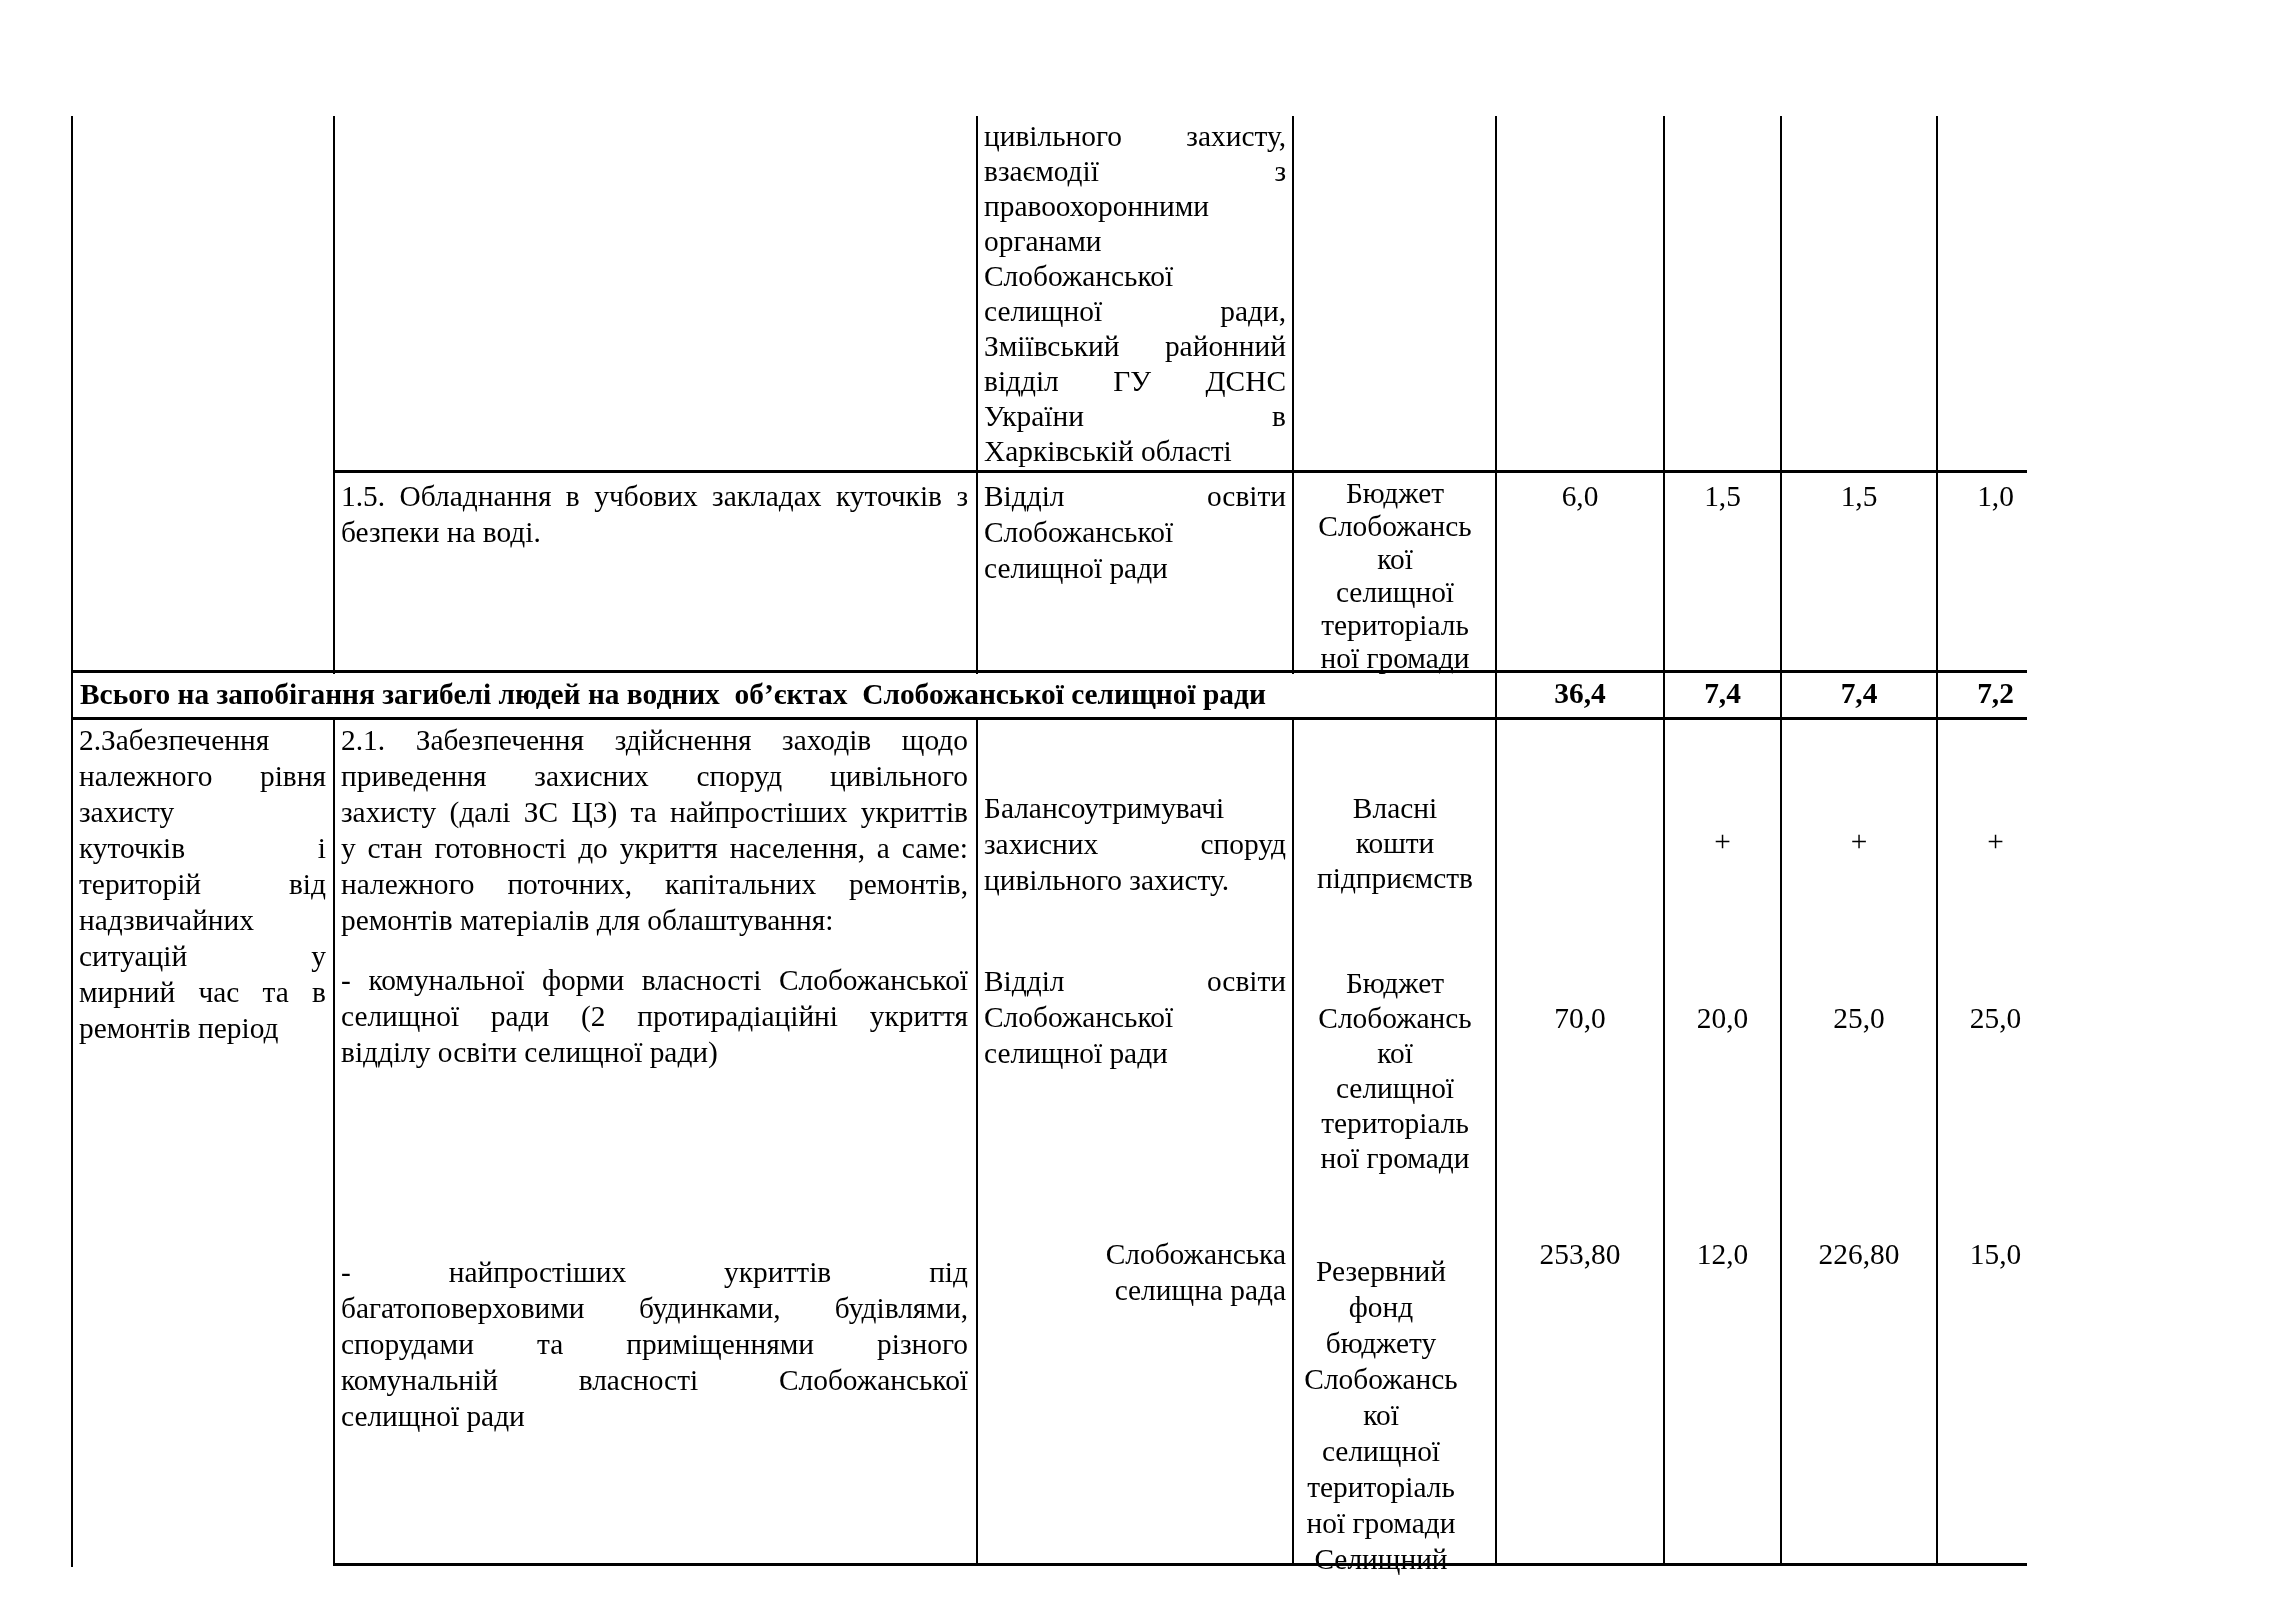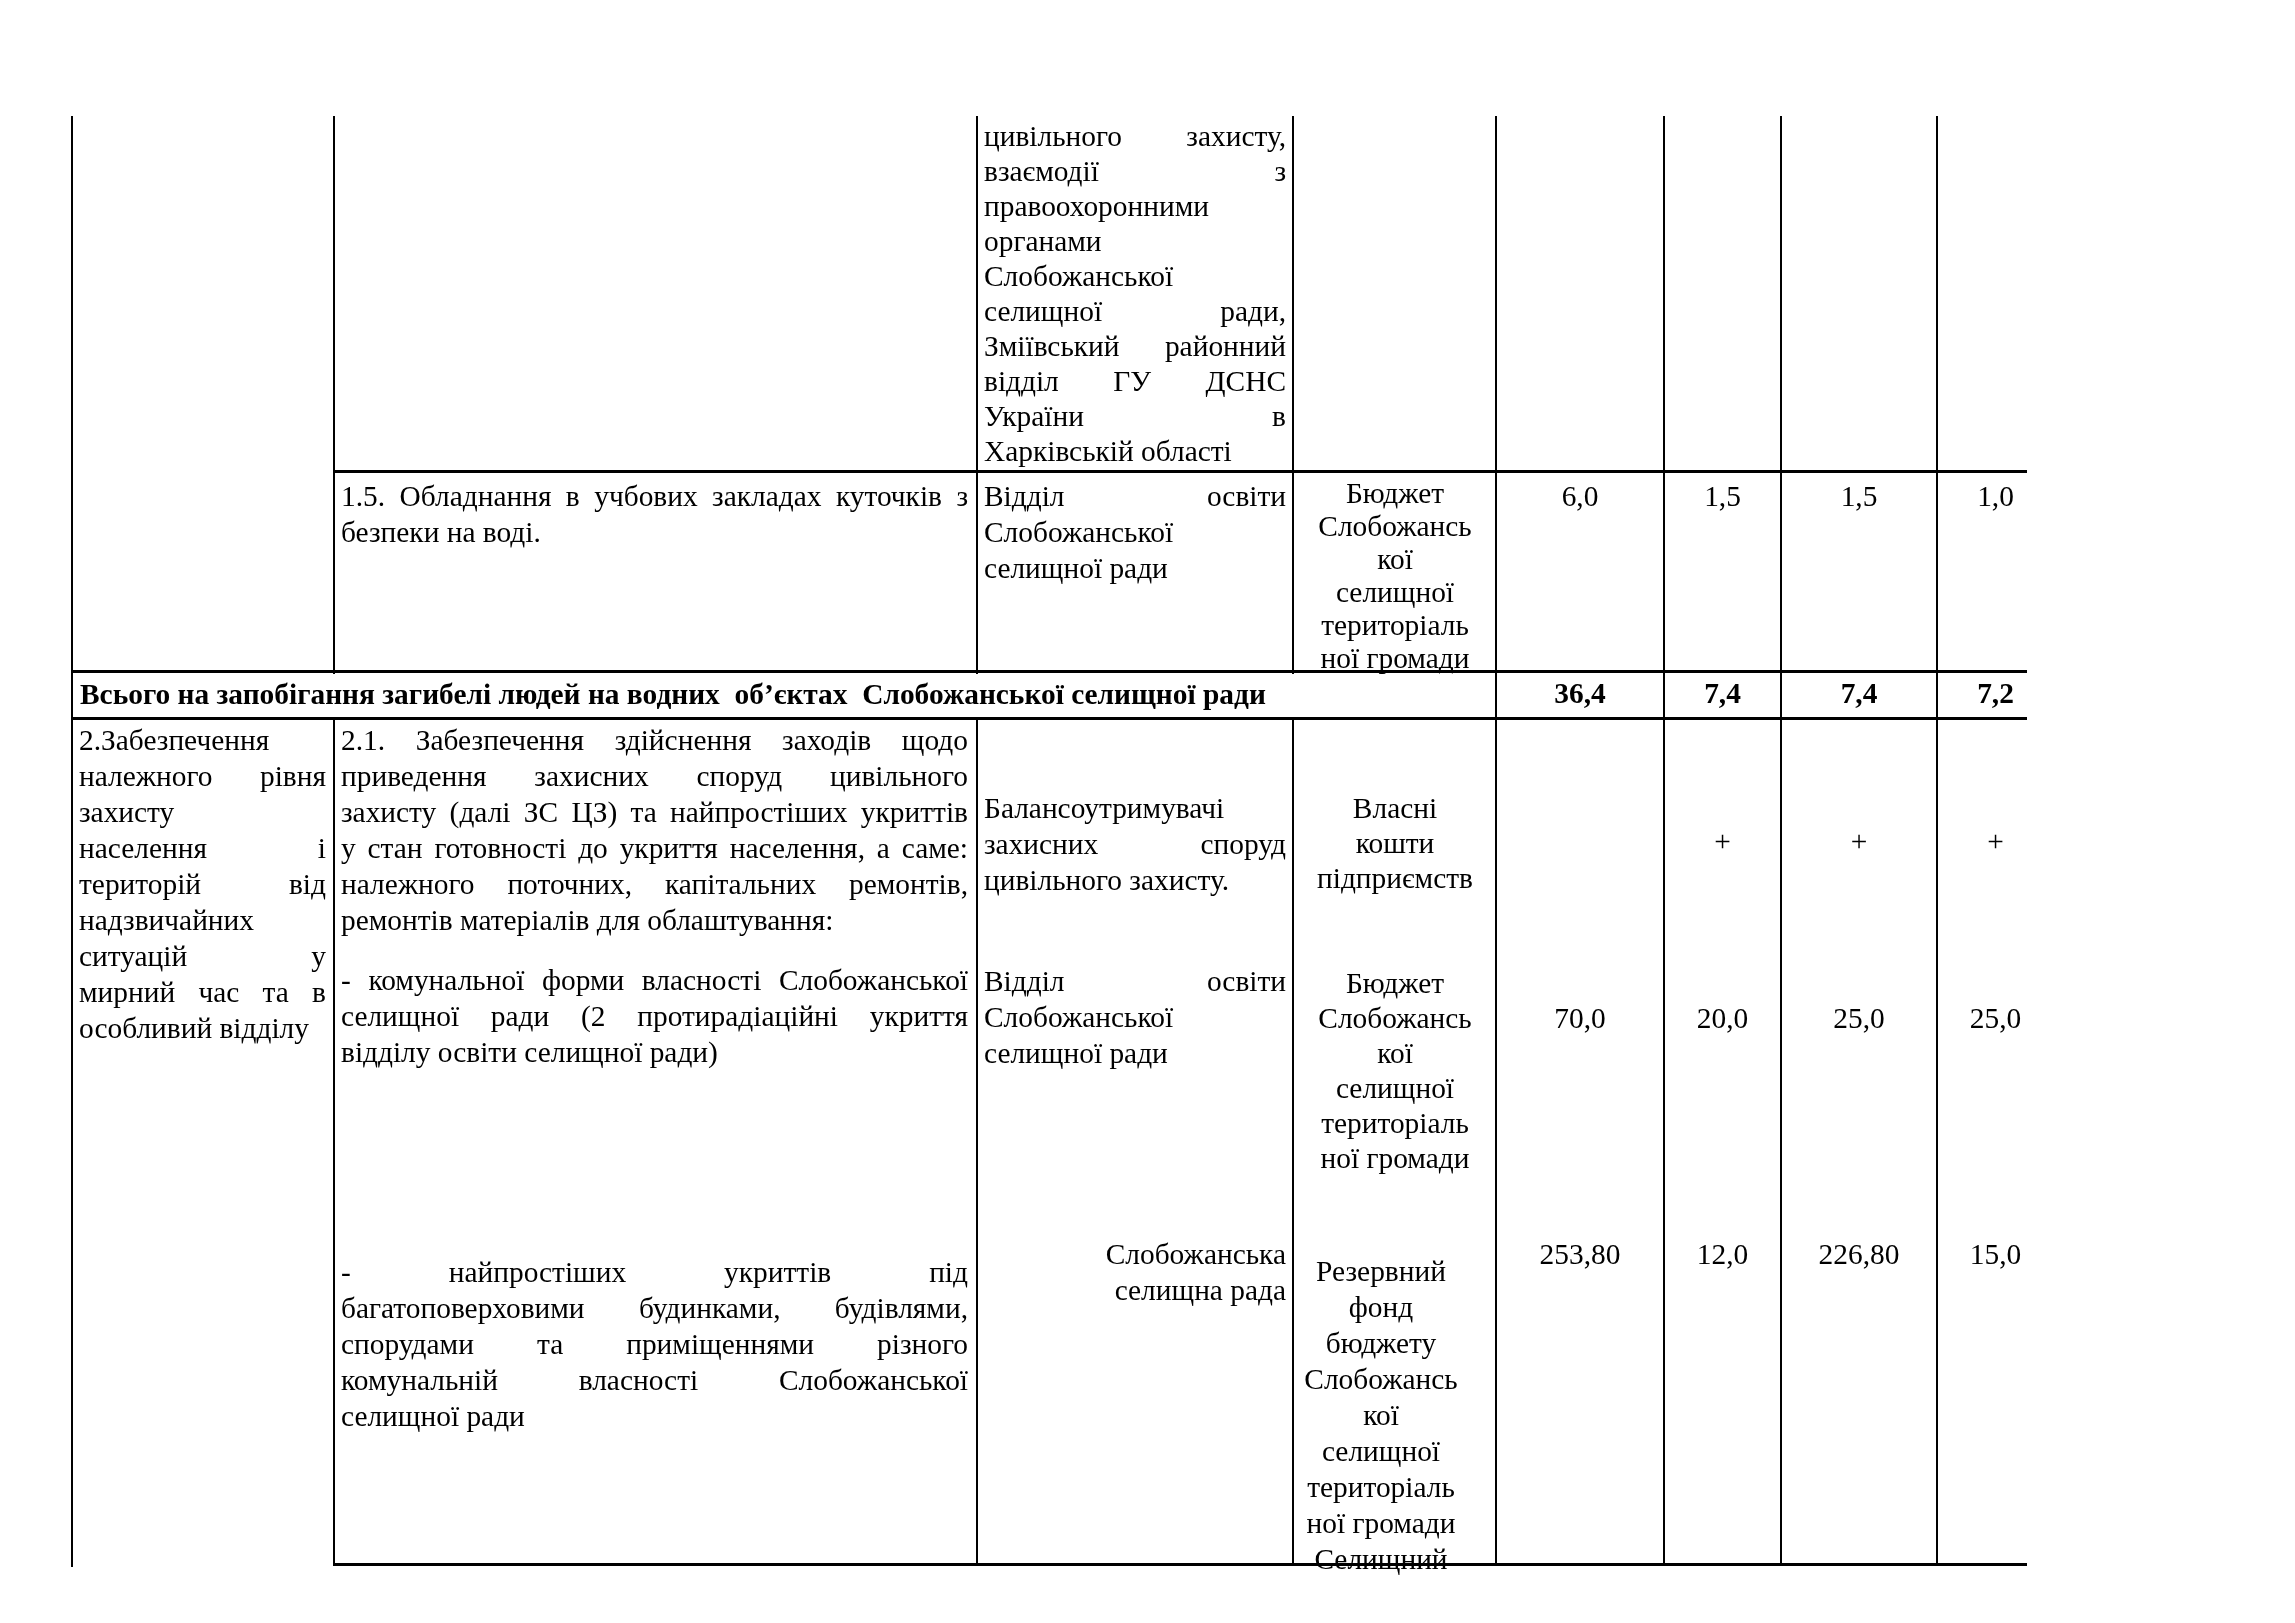--- a/index.html
+++ b/index.html
@@ -110,26 +110,26 @@
     <div class="num bold" style="left:1782px; top:675px; width:154px;">7,4</div>
     <div class="num bold" style="left:1938px; top:675px; width:115px;">7,2</div>
     <div class="num bold" style="left:2055px; top:675px; width:99px;">7,2</div>
     <div class="num bold" style="left:2155px; top:675px; width:88px;">7,2</div>
   </div>
 
   <div class="tblock just" style="left:79px; top:722px; width:247px;">
       <div class="ln">2.Забезпечення</div>
       <div class="ln">належного рівня</div>
       <div class="ln">захисту</div>
-      <div class="ln">населення і</div>
+      <div class="ln">куточків і</div>
       <div class="ln">територій від</div>
       <div class="ln">надзвичайних</div>
       <div class="ln">ситуацій у</div>
       <div class="ln">мирний час та в</div>
-      <div class="ln">особливий відділу</div>
+      <div class="ln">ремонтів період</div>
     </div>
 
   <div class="tblock just" style="left:341px; top:722px; width:627px;">
       <div class="ln">2.1. Забезпечення здійснення заходів щодо</div>
       <div class="ln">приведення захисних споруд цивільного</div>
       <div class="ln">захисту (далі ЗС ЦЗ) та найпростіших укриттів</div>
       <div class="ln">у стан готовності до укриття населення, а саме:</div>
       <div class="ln">належного поточних, капітальних ремонтів,</div>
       <div class="ln">ремонтів матеріалів для облаштування:</div>
     </div>

